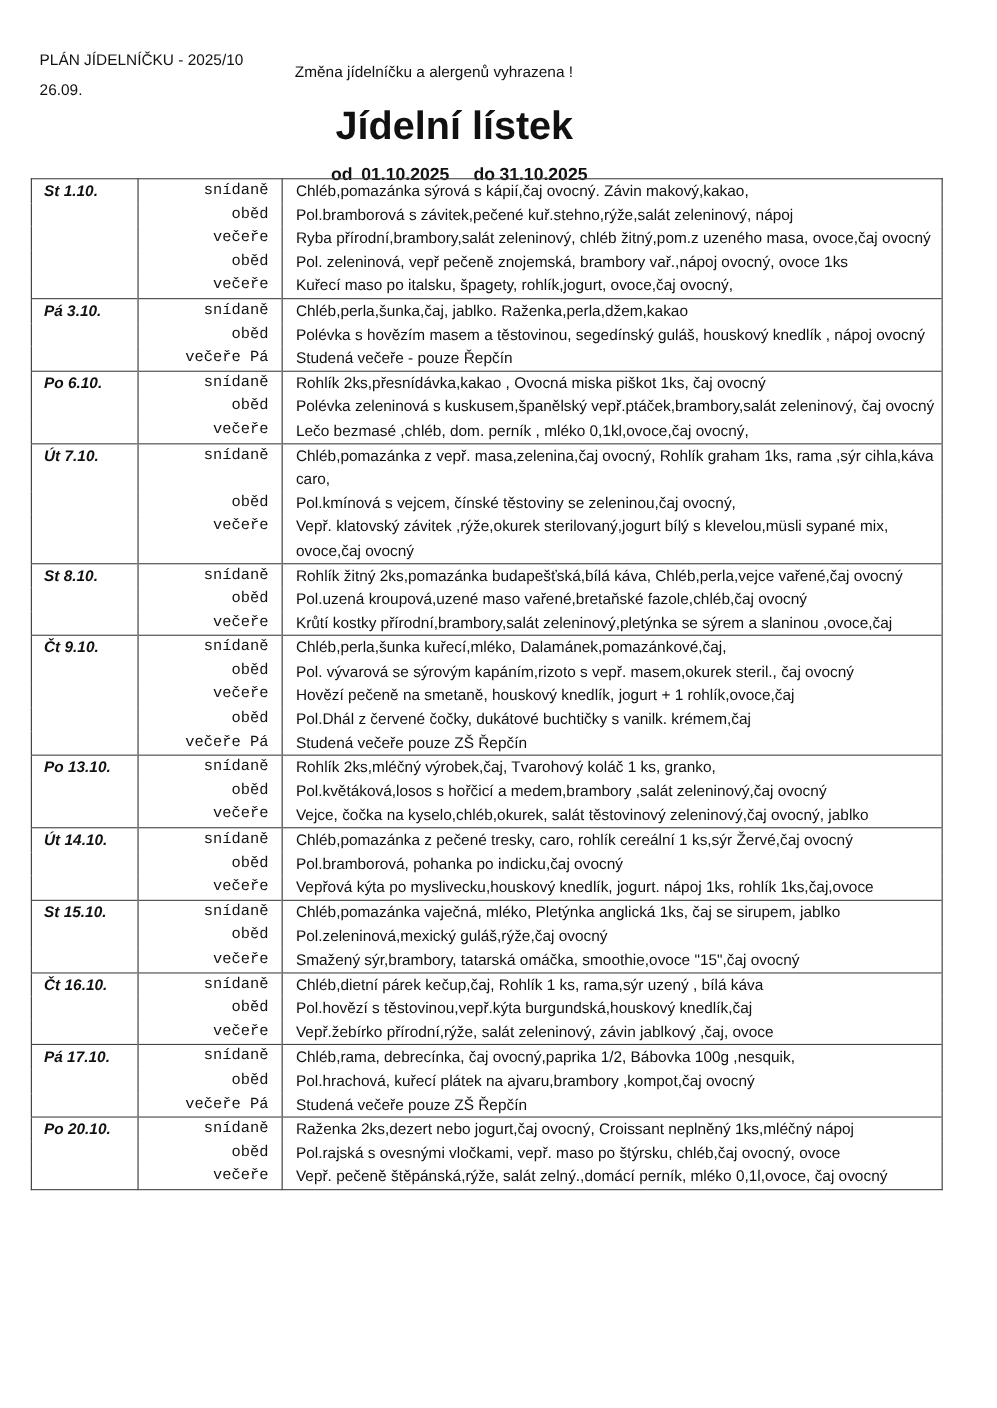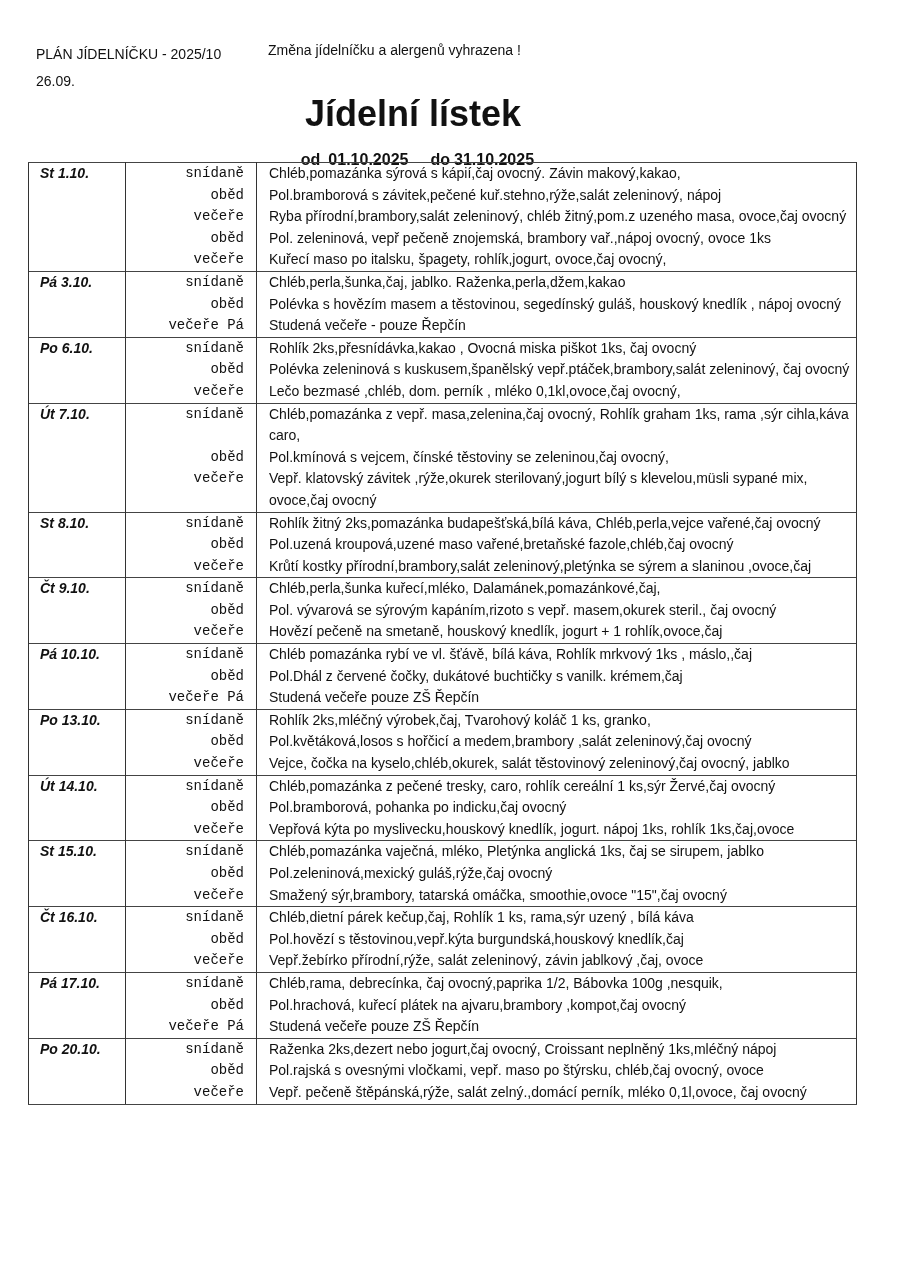--- a/index.html
+++ b/index.html
@@ -1,21 +1,21 @@
 <!DOCTYPE html>
 <html><head>
 <meta charset="utf-8">
 <style>
   html, body { margin: 0; padding: 0; background: #ffffff; }
   body {
     width: 906px; height: 1280px; position: relative; overflow: hidden;
     font-family: "Liberation Sans", sans-serif; color: #111;
   }
   .hdr-left { position: absolute; left: 36px; top: 46px; font-size: 14px; }
-  .hdr-notice { position: absolute; left: 268px; top: 42px; font-size: 14px; }
+  .hdr-notice { position: absolute; left: 268px; top: 57px; font-size: 14px; }
   .hdr-date { position: absolute; left: 36px; top: 73px; font-size: 14px; }
   .title {
     position: absolute; left: 0; width: 826px; top: 93px;
     text-align: center; font-size: 36px; font-weight: bold;
   }
   .range {
     position: absolute; left: 0; width: 826px; top: 133px;
     text-align: center; font-size: 16px; font-weight: bold; white-space: pre;
   }
   .range span { display: inline-block; }
@@ -152,25 +152,20 @@
       <tr>
         <td class="day"></td>
         <td class="meal">oběd</td>
         <td class="dish">Pol. vývarová se sýrovým kapáním,rizoto s vepř. masem,okurek steril., čaj ovocný</td>
       </tr>
       <tr>
         <td class="day"></td>
         <td class="meal">večeře</td>
         <td class="dish">Hovězí pečeně na smetaně, houskový knedlík, jogurt + 1 rohlík,ovoce,čaj</td>
       </tr>
-      <tr class="day-first">
-        <td class="day">Pá  10.10.</td>
-        <td class="meal">snídaně</td>
-        <td class="dish">Chléb pomazánka rybí ve vl. šťávě, bílá káva, Rohlík mrkvový 1ks , máslo,,čaj</td>
-      </tr>
       <tr>
         <td class="day"></td>
         <td class="meal">oběd</td>
         <td class="dish">Pol.Dhál z červené čočky, dukátové buchtičky s vanilk. krémem,čaj</td>
       </tr>
       <tr>
         <td class="day"></td>
         <td class="meal">večeře Pá</td>
         <td class="dish">Studená večeře pouze ZŠ Řepčín</td>
       </tr>

